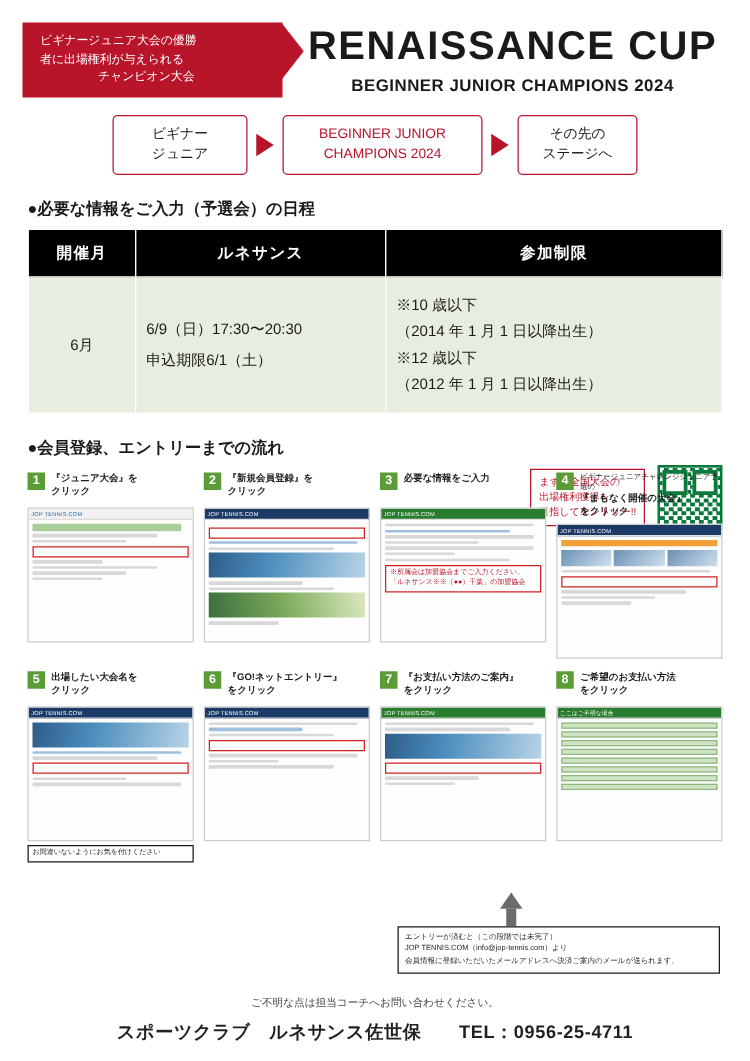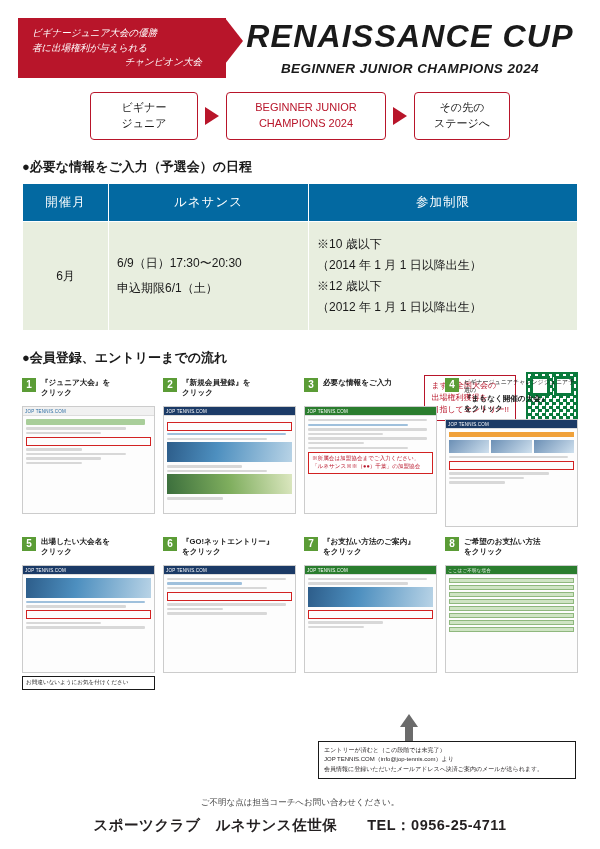--- a/index.html
+++ b/index.html
@@ -12,21 +12,20 @@
     color: #231f20;
     position: relative;
     overflow: hidden;
   }
 
   
   .header {
     display: flex;
     align-items: flex-start;
     padding: 18px 18px 0 18px;
-    font-style: italic;
   }
   .ribbon {
     position: relative;
     background: #b8152a;
     color: #fff;
     font-size: 9.5px;
     line-height: 1.55;
     padding: 8px 24px 8px 14px;
     width: 208px;
     text-align: left;
@@ -35,21 +34,21 @@
   .ribbon::after {
     content: "";
     position: absolute;
     right: -17px; top: 0;
     width: 0; height: 0;
     border-top: 23px solid transparent;
     border-bottom: 23px solid transparent;
     border-left: 18px solid #b8152a;
   }
   .ribbon div { white-space: nowrap; }
-  .ribbon .l3 { text-align: right; }
+  .ribbon .l3 { text-align: center; }
   .title-wrap {
     flex: 1;
     text-align: center;
     padding-left: 12px;
   }
   .title-main {
     font-size: 32px;
     font-weight: bold;
     letter-spacing: 1.2px;
     color: #1a1a1a;
@@ -101,24 +100,24 @@
   }
 
   
   .table-wrap { padding: 0 22px; }
   table.sched {
     width: 100%;
     border-collapse: collapse;
     border: 1px solid #ffffff;
   }
   table.sched th {
-    background: #0369a1;
+    background: #000000;
     color: #fff;
     font-size: 12.5px;
-    font-weight: normal;
+    font-weight: bold;
     padding: 10px 4px;
     border: 1px solid #ffffff;
     letter-spacing: 1px;
   }
   table.sched td {
     background: #e8eedf;
     border: 1px solid #ffffff;
     font-size: 12px;
     color: #1a1a1a;
     padding: 12px 8px;

